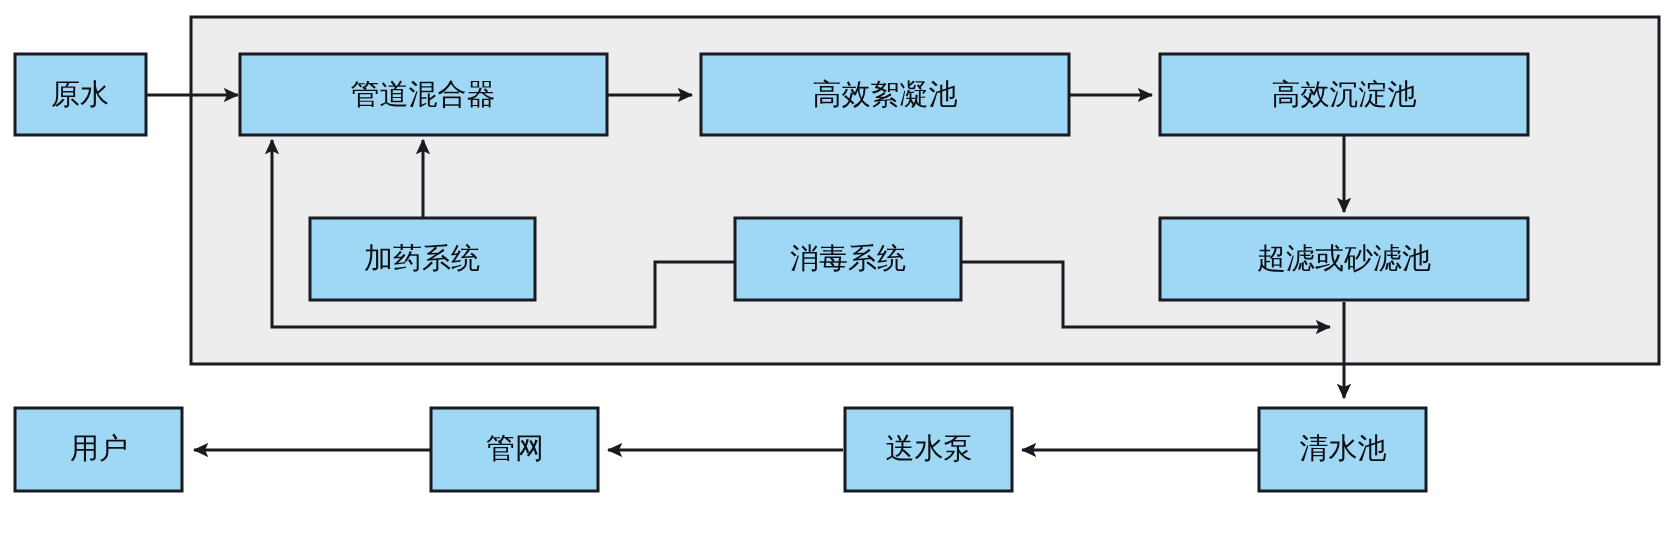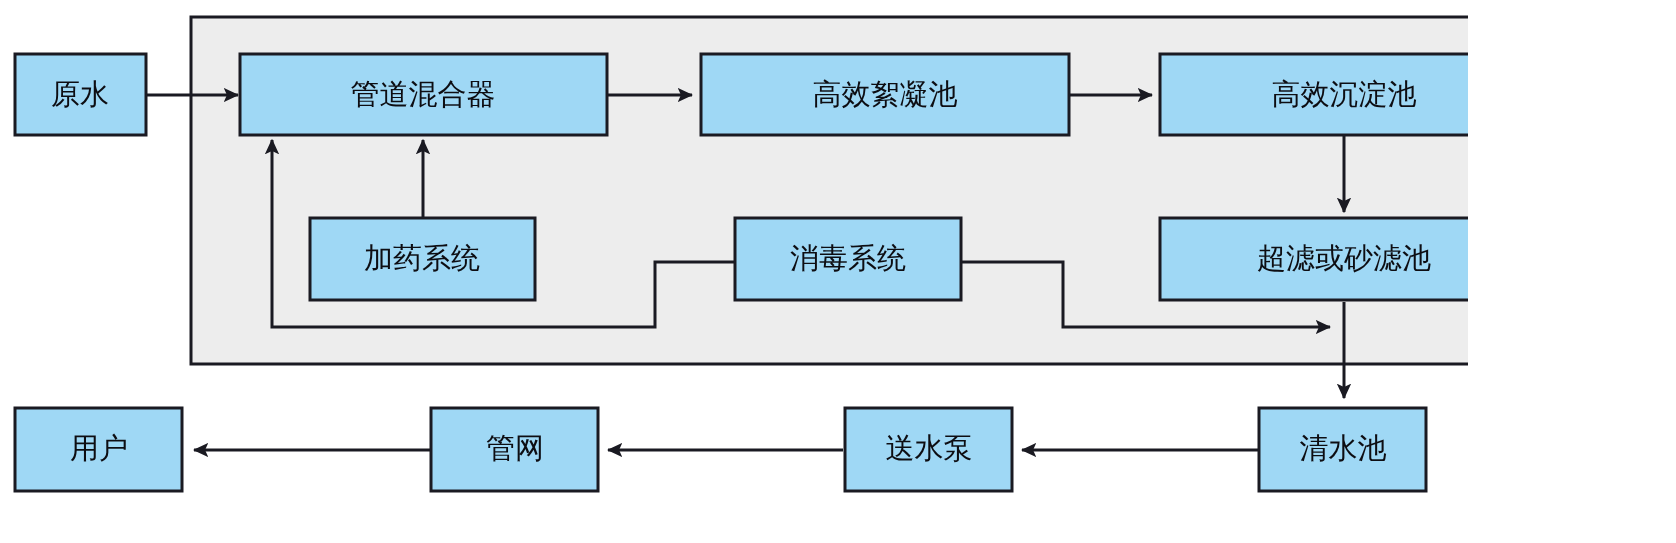--- a/index.html
+++ b/index.html
@@ -5,21 +5,21 @@
   html, body {
     margin: 0;
     padding: 0;
     background: #ffffff;
   }
   body {
     font-family: "DejaVu Sans", "Liberation Sans", sans-serif;
   }
   #diagram-root {
     position: relative;
-    width: 1468px;
+    width: 1676px;
     height: 543px;
     background: #ffffff;
     overflow: hidden;
   }
   svg.flow {
     display: block;
     width: 1676px;
     height: 543px;
   }
   .node-rect {

